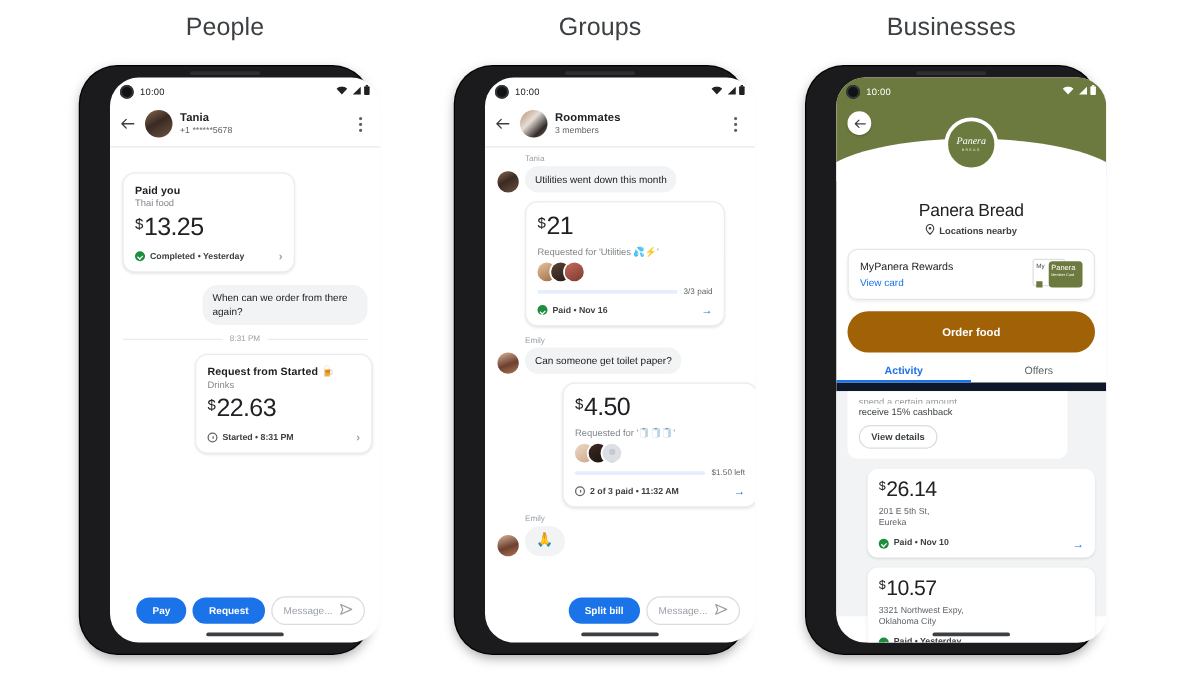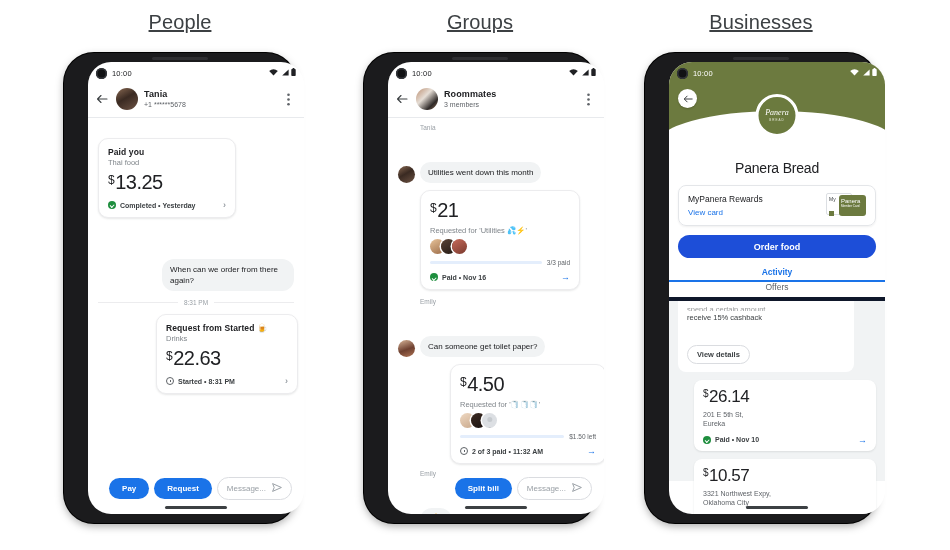--- a/index.html
+++ b/index.html
@@ -13,21 +13,20 @@
 
   
   .section-title {
     position: absolute;
     top: 11px;
     font-size: 20px;
     color: #3c4043;
     letter-spacing: .1px;
     text-align: center;
     font-weight: 400;
-    text-decoration: underline;
   }
   #title-people    { left: 64px;  width: 232px; }
   #title-groups    { left: 364px; width: 232px; }
   #title-business  { left: 645px; width: 232px; }
 
   
   .phone {
     position: absolute;
     top: 53px;
     width: 232px;
@@ -160,21 +159,20 @@
   .bubble-row { display: flex; gap: 5px; margin-bottom: 7px; }
   .bubble-row.out { justify-content: flex-end; }
   .bubble {
     background: #f1f3f4;
     border-radius: 12px;
     padding: 5px 8px;
     font-size: 8px;
     color: #202124;
     line-height: 1.4;
     max-width: 132px;
-    margin-top: 31px;
   }
   .sender { font-size: 6.5px; color: #9aa0a6; margin-bottom: 2px; }
   .divider-time {
     display: flex; align-items: center; gap: 6px;
     font-size: 6.5px; color: #9aa0a6; margin: 8px 0;
   }
   .divider-time::before, .divider-time::after {
     content:""; flex:1; height:1px; background:#ececee;
   }
 
@@ -282,46 +280,45 @@
   .mycard .big {
     position: absolute; right: 0; top: 2px;
     width: 27px; height: 21px; background: #6c7a3f;
     border-radius: 3px; color: #fff;
     font-size: 6px; font-weight: 700; font-style: italic;
     padding: 2px 0 0 2px; line-height: 1;
   }
   .mycard .big span { display:block; font-size:3px; font-weight:400; font-style:normal; margin-top:1px; }
 
   .order-btn {
-    margin: 9px 9px 0; height: 23px;
-    background: #1d4ed8; color: #fff; border-radius: 20px;
+    margin: 9px 9px 0; height: 33px;
+    background: #a16207; color: #fff; border-radius: 20px;
     display: flex; align-items: center; justify-content: center;
     font-size: 9px; font-weight: 700;
   }
   .tabs {
     display: flex; margin-top: 9px;
-    border-bottom: 4px solid #0f172a;
-    flex-direction: column;
+    border-bottom: 7px solid #0f172a;
   }
   .tab {
     flex: 1; text-align: center; font-size: 8.5px;
     padding-bottom: 5px; color: #5f6368;
   }
   .tab.active { color: #1a73e8; font-weight: 700; box-shadow: inset 0 -2px 0 #1a73e8; }
 
   .biz-list { background: #f1f3f4; height: 180px; padding: 0 9px; position: relative; }
   .offer-card {
     background: #fff; border-radius: 0 0 8px 8px;
     padding: 4px 9px 8px; margin: 0 22px 0 0;
     position: relative; top: 0;
   }
   .offer-cut { font-size: 7.5px; color: #3c4043; height: 6px; overflow: hidden; opacity:.55; }
   .offer-line { font-size: 7.5px; color: #3c4043; margin-top: 2px; }
   .view-details {
-    display: inline-block; margin-top: 23px;
+    display: inline-block; margin-top: 6px;
     border: 1px solid #dadce0; border-radius: 20px;
     padding: 4px 9px; font-size: 7.5px; font-weight: 700; color: #3c4043;
     background: #fff;
   }
   .txn-card {
     background: #fff; border-radius: 8px;
     margin: 8px 0 0 16px; padding: 7px 9px 6px;
     box-shadow: 0 1px 2px rgba(60,64,67,.12);
   }
   .txn-amount { font-size: 17px; color: #202124; letter-spacing: -.5px; }
@@ -579,20 +576,27 @@
               <path d="M11 6H2M5 2.5 1.5 6 5 9.5" stroke="#3c4043" stroke-width="1.2" fill="none" stroke-linecap="round" stroke-linejoin="round"></path>
             </svg>
         </div>
         <div class="brand-logo">
           <span class="w1">Panera</span>
           <span class="w2">BREAD</span>
         </div>
       </div>
 
       <div class="biz-name">Panera Bread</div>
+      <div class="biz-loc">
+        <span><svg width="8" height="9" viewBox="0 0 8 9">
+              <path d="M4 .6a3 3 0 0 0-3 3c0 2.2 3 4.8 3 4.8s3-2.6 3-4.8a3 3 0 0 0-3-3Z" fill="none" stroke="#3c4043" stroke-width="0.9"></path>
+              <circle cx="4" cy="3.6" r="1" fill="#3c4043"></circle>
+            </svg></span>
+        <span>Locations nearby</span>
+      </div>
 
       <div class="rewards-card">
         <div class="rewards-text">
           <div class="rewards-title">MyPanera Rewards</div>
           <div class="rewards-link">View card</div>
         </div>
         <div class="mycard">
           <div class="mini"><span>My</span><div class="sq"></div></div>
           <div class="big">
               <span style="font-size:6px;">Panera</span>

